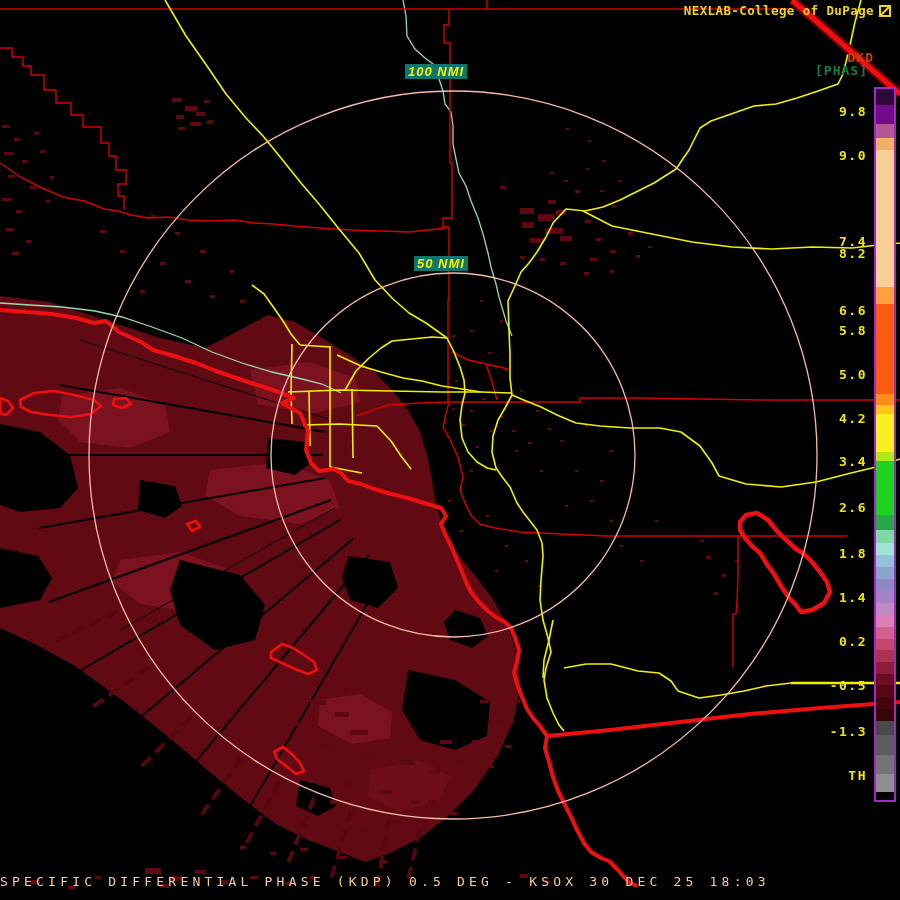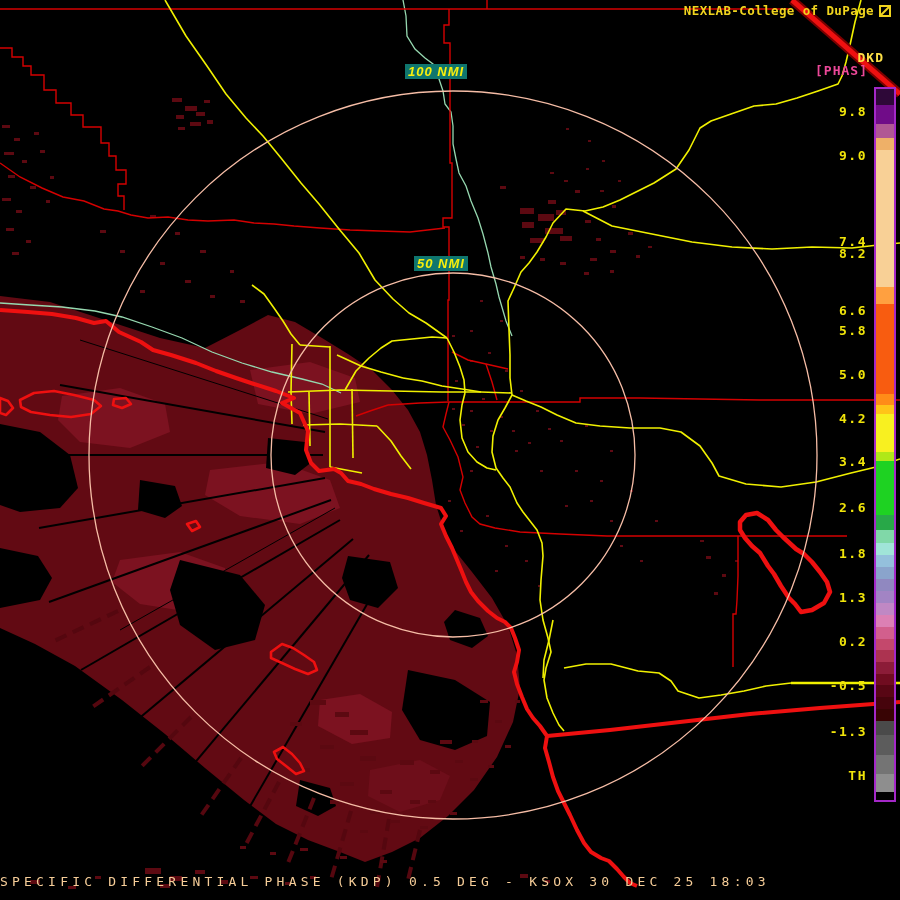--- a/index.html
+++ b/index.html
@@ -2,22 +2,22 @@
 <html><head>
 <meta charset="utf-8">
 <style>
   html,body{margin:0;padding:0;background:#000;}
   #stage{position:relative;width:900px;height:900px;background:#000;overflow:hidden;
          font-family:"DejaVu Sans Mono","Liberation Mono",monospace;}
   #map{position:absolute;left:0;top:0;}
   .txt{position:absolute;white-space:nowrap;}
   #title-row{top:3px;right:9px;display:flex;align-items:center;gap:5px;padding-left:28px;}
   #title{font:bold 12.5px "DejaVu Sans Mono",monospace;color:#f0d41e;letter-spacing:.4px;}
-  #prod-code{top:50px;right:16px;font:bold 13px "DejaVu Sans Mono",monospace;color:#fde047;letter-spacing:1px;margin-left:21px;}
-  #prod-tag{top:63px;right:32px;font:bold 13px "DejaVu Sans Mono",monospace;color:#ec4899;letter-spacing:1px;}
+  #prod-code{top:50px;right:26px;font:bold 13px "DejaVu Sans Mono",monospace;color:#c2410c;letter-spacing:1px;margin-left:21px;}
+  #prod-tag{top:63px;right:32px;font:bold 13px "DejaVu Sans Mono",monospace;color:#15803d;letter-spacing:1px;}
   .ring-label{font:bold italic 13px "Liberation Sans","DejaVu Sans",sans-serif;color:#f8ef0c;
               background:#0f766e;padding:0 3px;letter-spacing:1px;}
   #ring-label-outer{top:64px;left:405px;}
   #ring-label-inner{top:256px;left:414px;}
   #colorbar{position:absolute;left:874px;top:87px;width:18px;border:2px solid #a428c8;
             display:flex;flex-direction:column;}
   #colorbar div{width:100%;}
   .cb-label{position:absolute;right:33px;width:60px;text-align:right;
             font:bold 13px "DejaVu Sans Mono",monospace;color:#f0e40a;letter-spacing:1.5px;}
   #caption{top:874px;left:0;width:716px;text-align:center;
@@ -399,21 +399,21 @@
       <div class="cb-label" style="top: 148px;">9.0</div>
       <div class="cb-label" style="top: 198px; margin-top: 48px;">8.2</div>
       <div class="cb-label" style="top: 234px;">7.4</div>
       <div class="cb-label" style="top: 279px; margin-top: 24px;">6.6</div>
       <div class="cb-label" style="top: 323px;">5.8</div>
       <div class="cb-label" style="top: 367px;">5.0</div>
       <div class="cb-label" style="top: 411px;">4.2</div>
       <div class="cb-label" style="top: 454px;">3.4</div>
       <div class="cb-label" style="top: 500px;">2.6</div>
       <div class="cb-label" style="top: 546px;">1.8</div>
-      <div class="cb-label" style="top: 590px;">1.3</div>
+      <div class="cb-label" style="top: 590px;">1.4</div>
       <div class="cb-label" style="top: 634px;">0.2</div>
       <div class="cb-label" style="top: 678px;">-0.5</div>
       <div class="cb-label" style="top: 724px;">-1.3</div>
       <div class="cb-label" style="top: 768px;">TH</div>
     </div>
 
   <div class="txt" id="caption">SPECIFIC DIFFERENTIAL PHASE (KDP) 0.5 DEG - KSOX 30 DEC 25 18:03</div>
 </div>
 
 </body></html>

